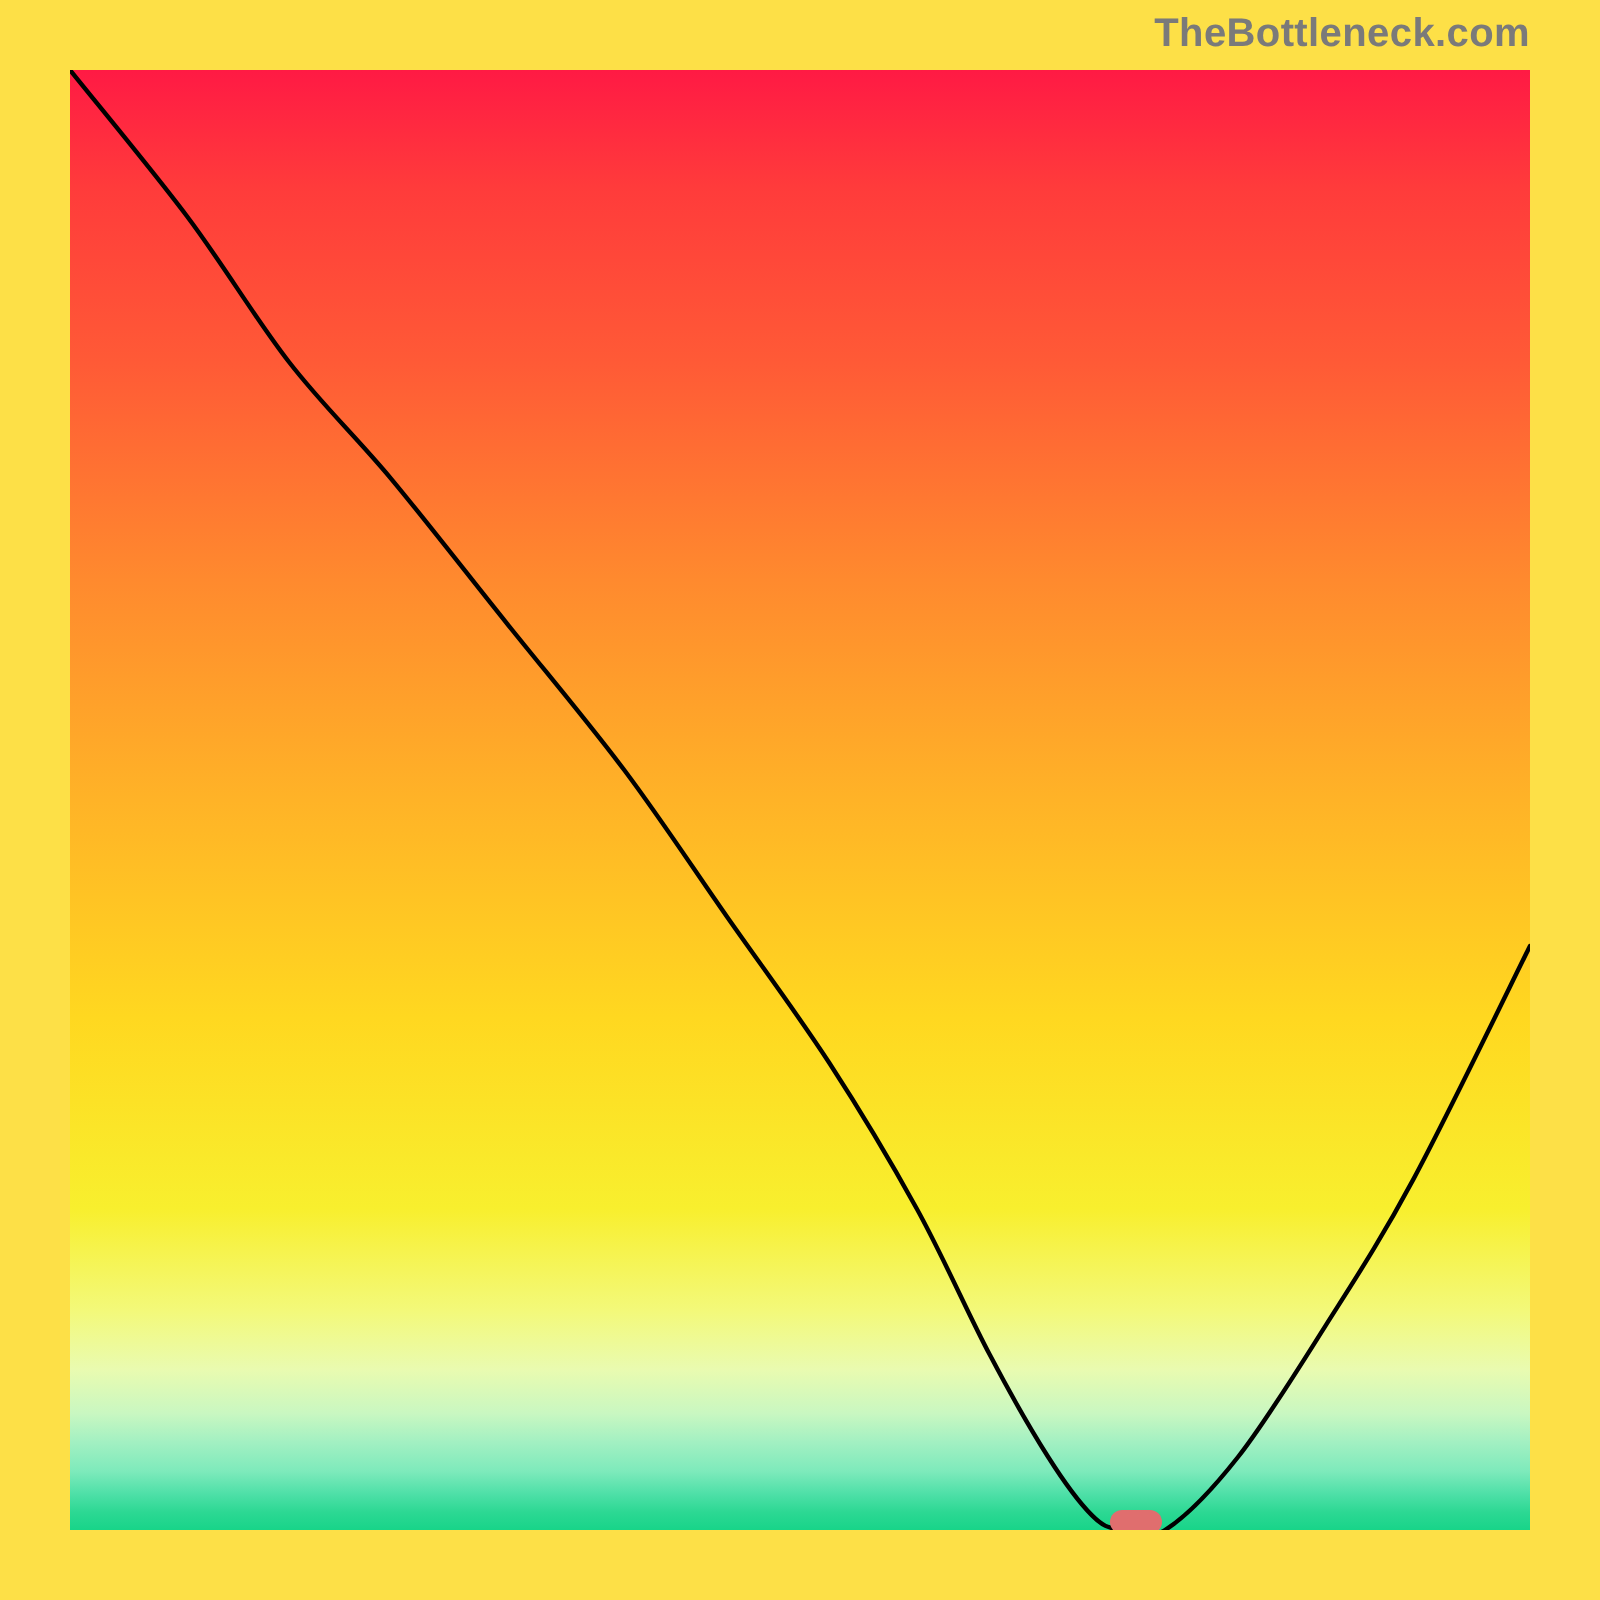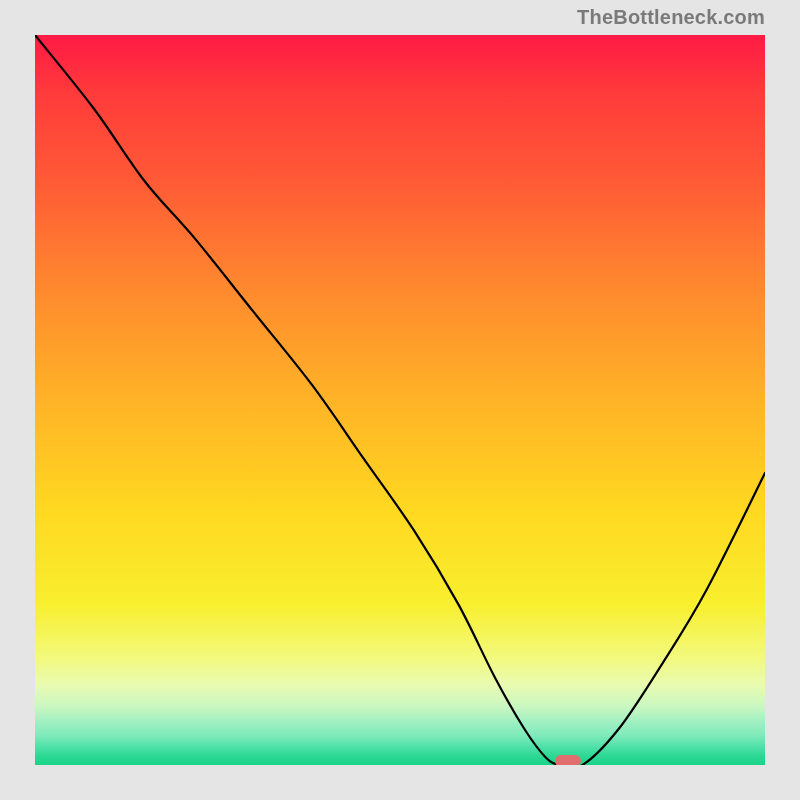--- a/index.html
+++ b/index.html
@@ -7,21 +7,21 @@
     padding: 0;
     width: 800px;
     height: 800px;
     background: #000;
     overflow: hidden;
   }
   .frame {
     position: relative;
     width: 800px;
     height: 800px;
-    background: #e5e5e5;
+    background: #fde047;
   }
   .plot {
     position: absolute;
     left: 35px;
     top: 35px;
     width: 730px;
     height: 730px;
     overflow: hidden;
   }
   .gradient {

